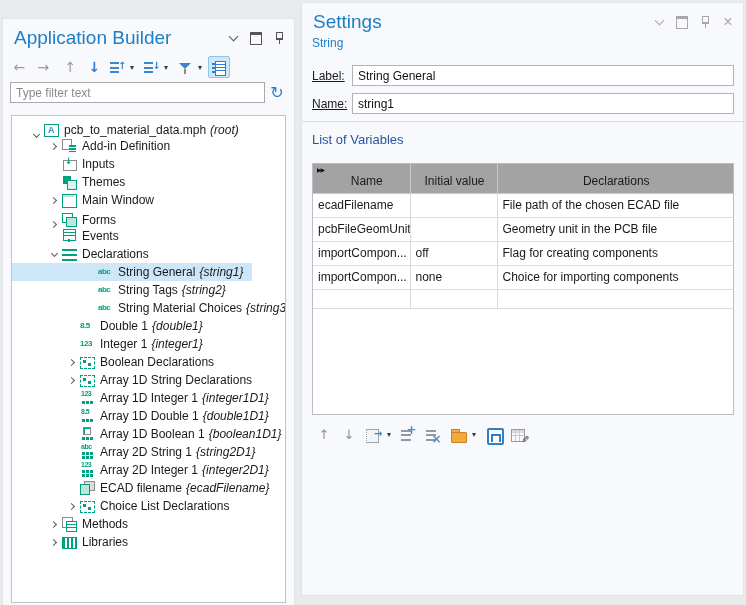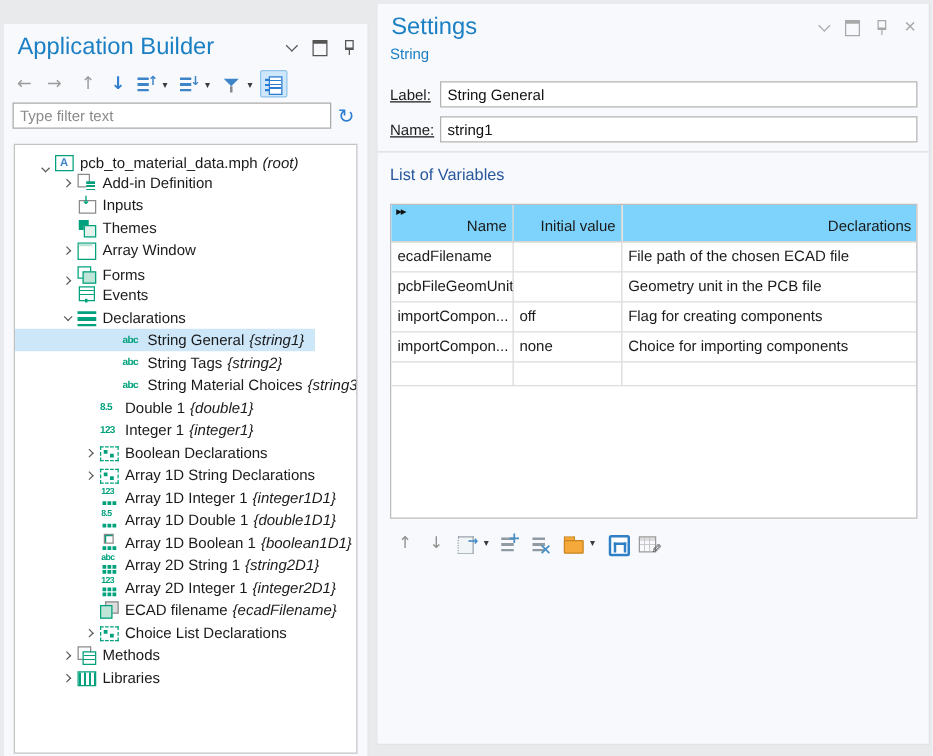--- a/index.html
+++ b/index.html
@@ -122,21 +122,21 @@
   .breadcrumb { padding: 3px 0 0 10px; font-size: 12px; color: #1b7fc4; cursor: pointer; width: max-content; text-align: center; }
   .fields { padding: 15px 9px 0 10px; }
   .field-row { display: flex; align-items: center; margin-bottom: 7px; }
   .field-label { width: 40px; flex: 0 0 40px; text-decoration: underline; }
   .field-input { flex: 1; height: 21px; border: 1px solid #b3b3b3; background: #fff; font: 12px "Liberation Sans", sans-serif; padding: 0 5px; color: #111; outline: none; }
   .rp-divider { border: none; border-top: 1px solid #d9dde6; margin: 6px 0 0 0; }
   .section-title { padding: 10px 9px 0 10px; color: #26569c; font-size: 13px; cursor: pointer; width: max-content; }
 
   .table-box { position: absolute; left: 10px; right: 9px; top: 160px; height: 252px; background: #fff; border: 1px solid #bdbdbd; overflow: hidden; }
   table.vtable { width: 100%; border-collapse: collapse; table-layout: fixed; }
-  .vtable th { position: relative; height: 29px; background: #7dd3fc; font-weight: normal; text-align: right; vertical-align: bottom;
+  .vtable th { position: relative; height: 29px; background: #a3a3a3; font-weight: normal; text-align: center; vertical-align: bottom;
     border-right: 1px solid #c9c9c9; border-bottom: 1px solid #c9c9c9; padding: 0 4px 5px 6px; }
   .vtable th:first-child { padding-left: 15px; }
   .vtable th:last-child { border-right: none; }
   .vtable td { height: 24px; border-right: 1px solid #d9d9d9; border-bottom: 1px solid #dcdcdc; padding: 0 4px 0 5px;
     white-space: nowrap; overflow: hidden; cursor: text; }
   .vtable td:last-child { border-right: none; }
   .vtable tr.empty-row td { height: 19px; }
   .sort-ind { position: absolute; left: 4px; top: 2px; font-family: "DejaVu Sans", sans-serif; font-size: 6px; letter-spacing: -1px; color: #111; }
 
   .tb2 { position: absolute; left: 10px; top: 420px; display: flex; align-items: center; }
@@ -227,21 +227,21 @@
       <div class="trow" style="padding-left: 34px;">
         <span class="chev leaf"></span>
         <span class="ti ti-themes"></span>
         <span class="tlabel">Themes</span>
       </div>
       <div class="trow" style="padding-left: 34px;">
         <span class="chev collapsed">
           <i></i>
         </span>
         <span class="ti ti-main-window"></span>
-        <span class="tlabel">Array Window</span>
+        <span class="tlabel">Main Window</span>
       </div>
       <div class="trow" style="padding-left: 34px; align-items: flex-end;">
         <span class="chev collapsed">
           <i></i>
         </span>
         <span class="ti ti-forms"></span>
         <span class="tlabel">Forms</span>
       </div>
       <div class="trow" style="padding-left: 34px;">
         <span class="chev leaf"></span>

